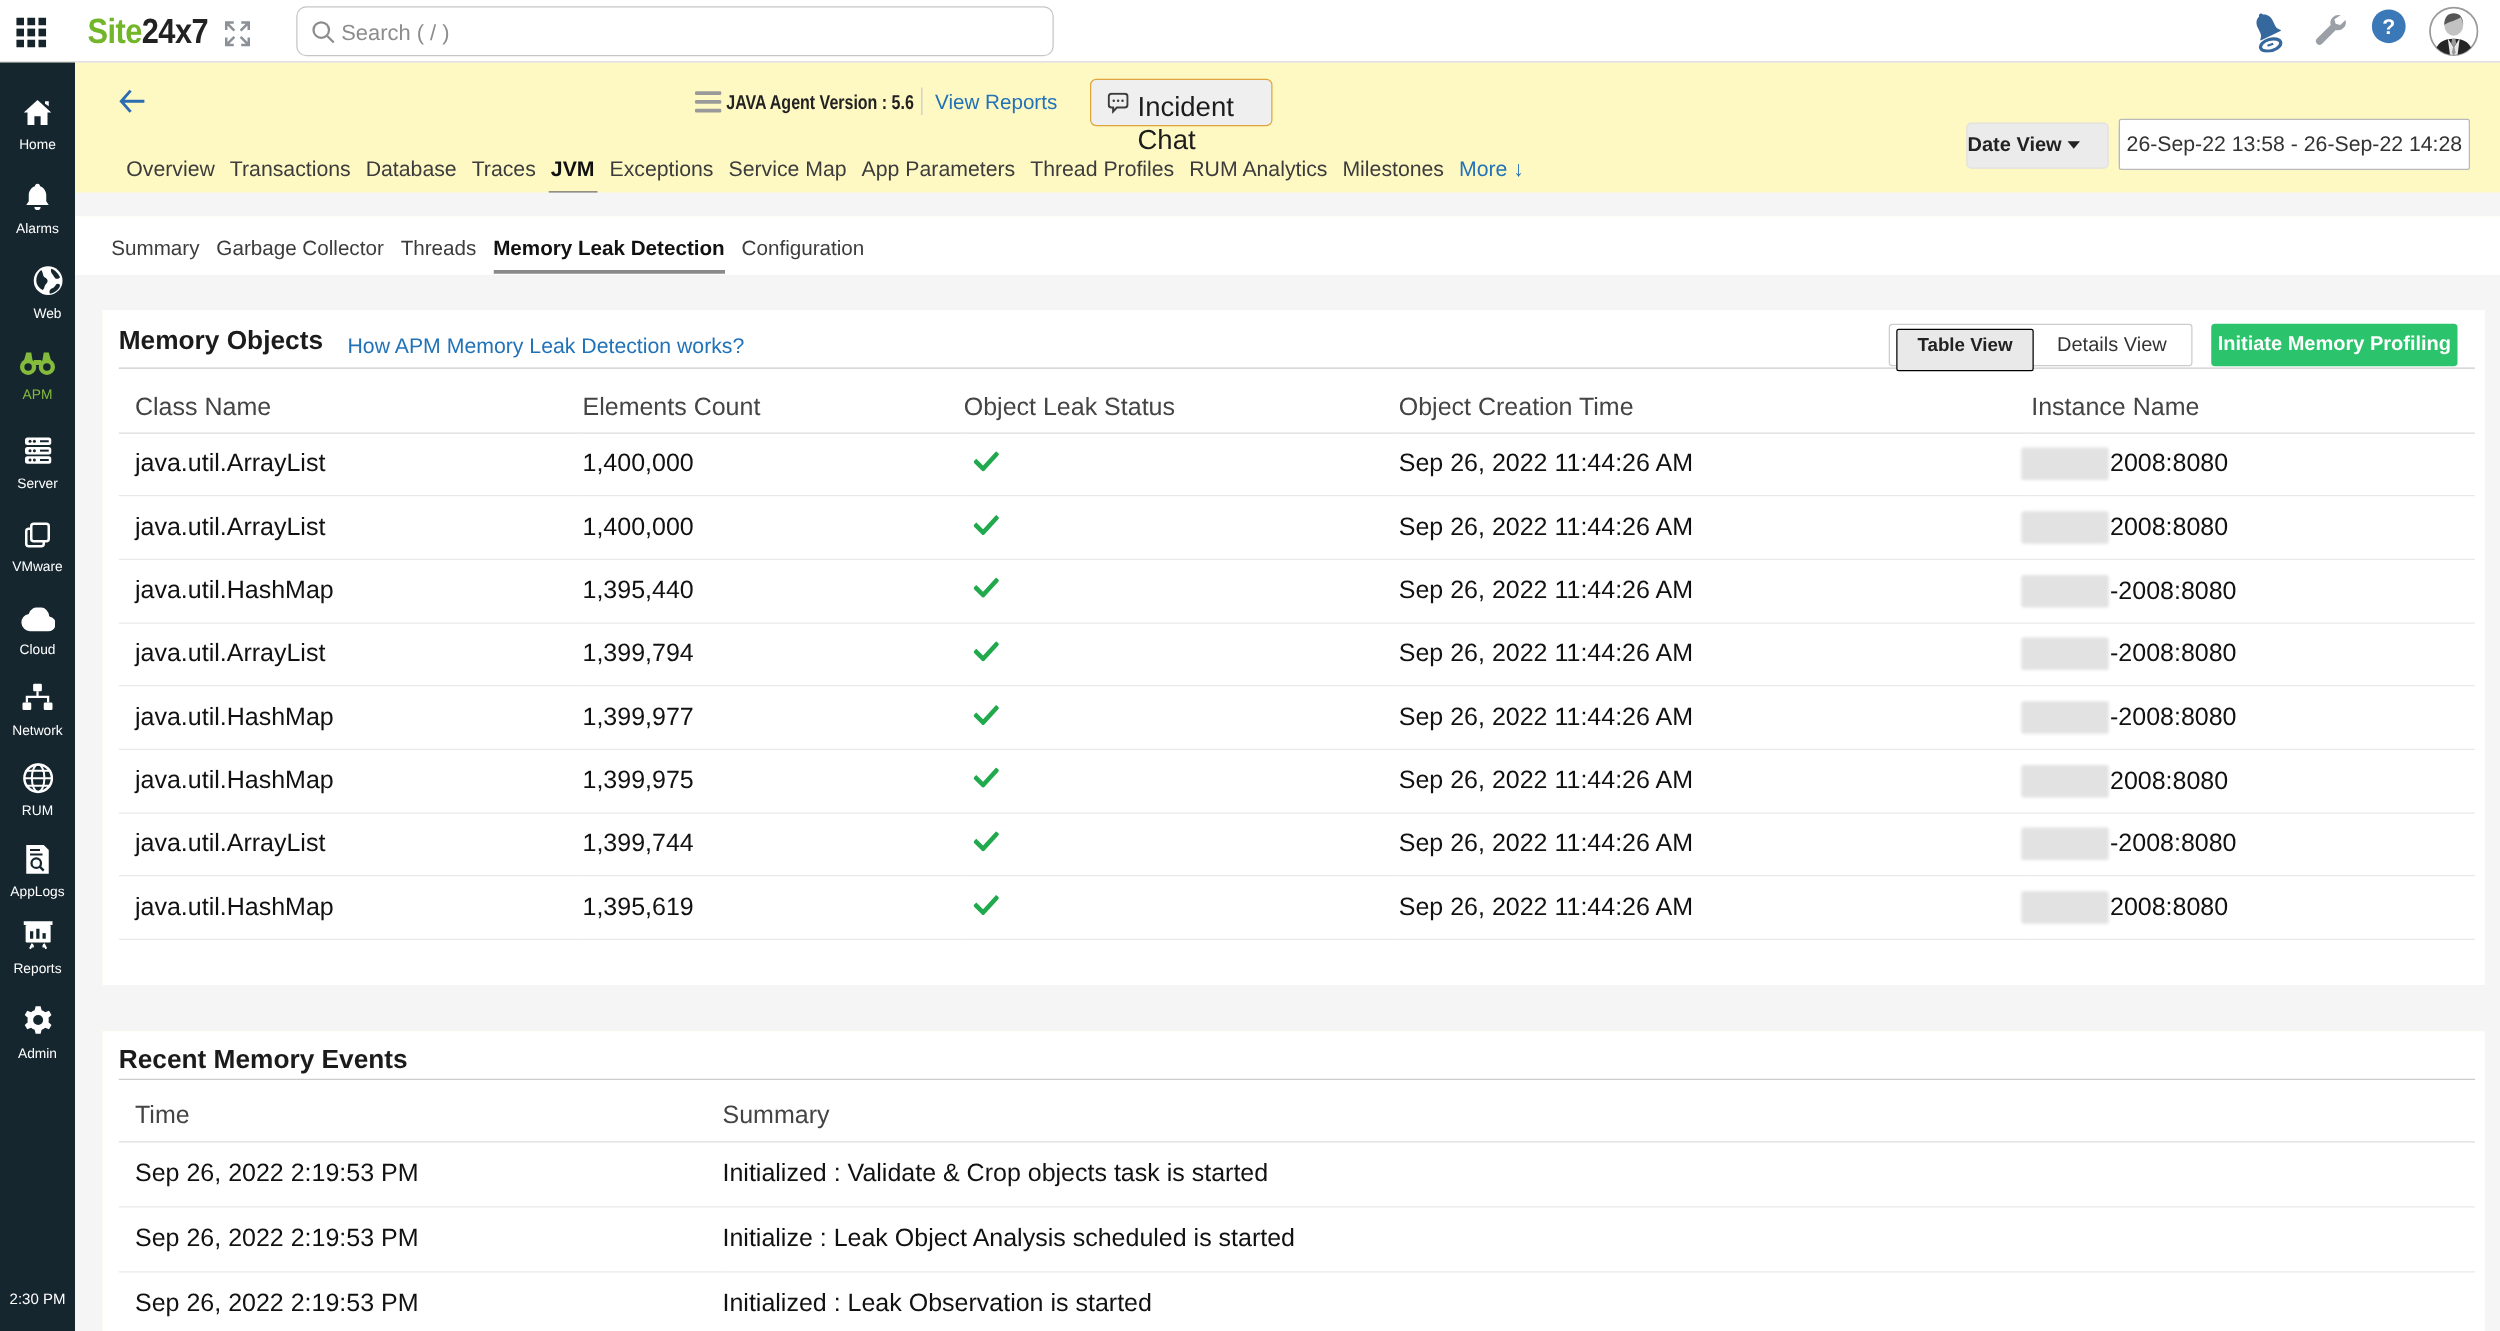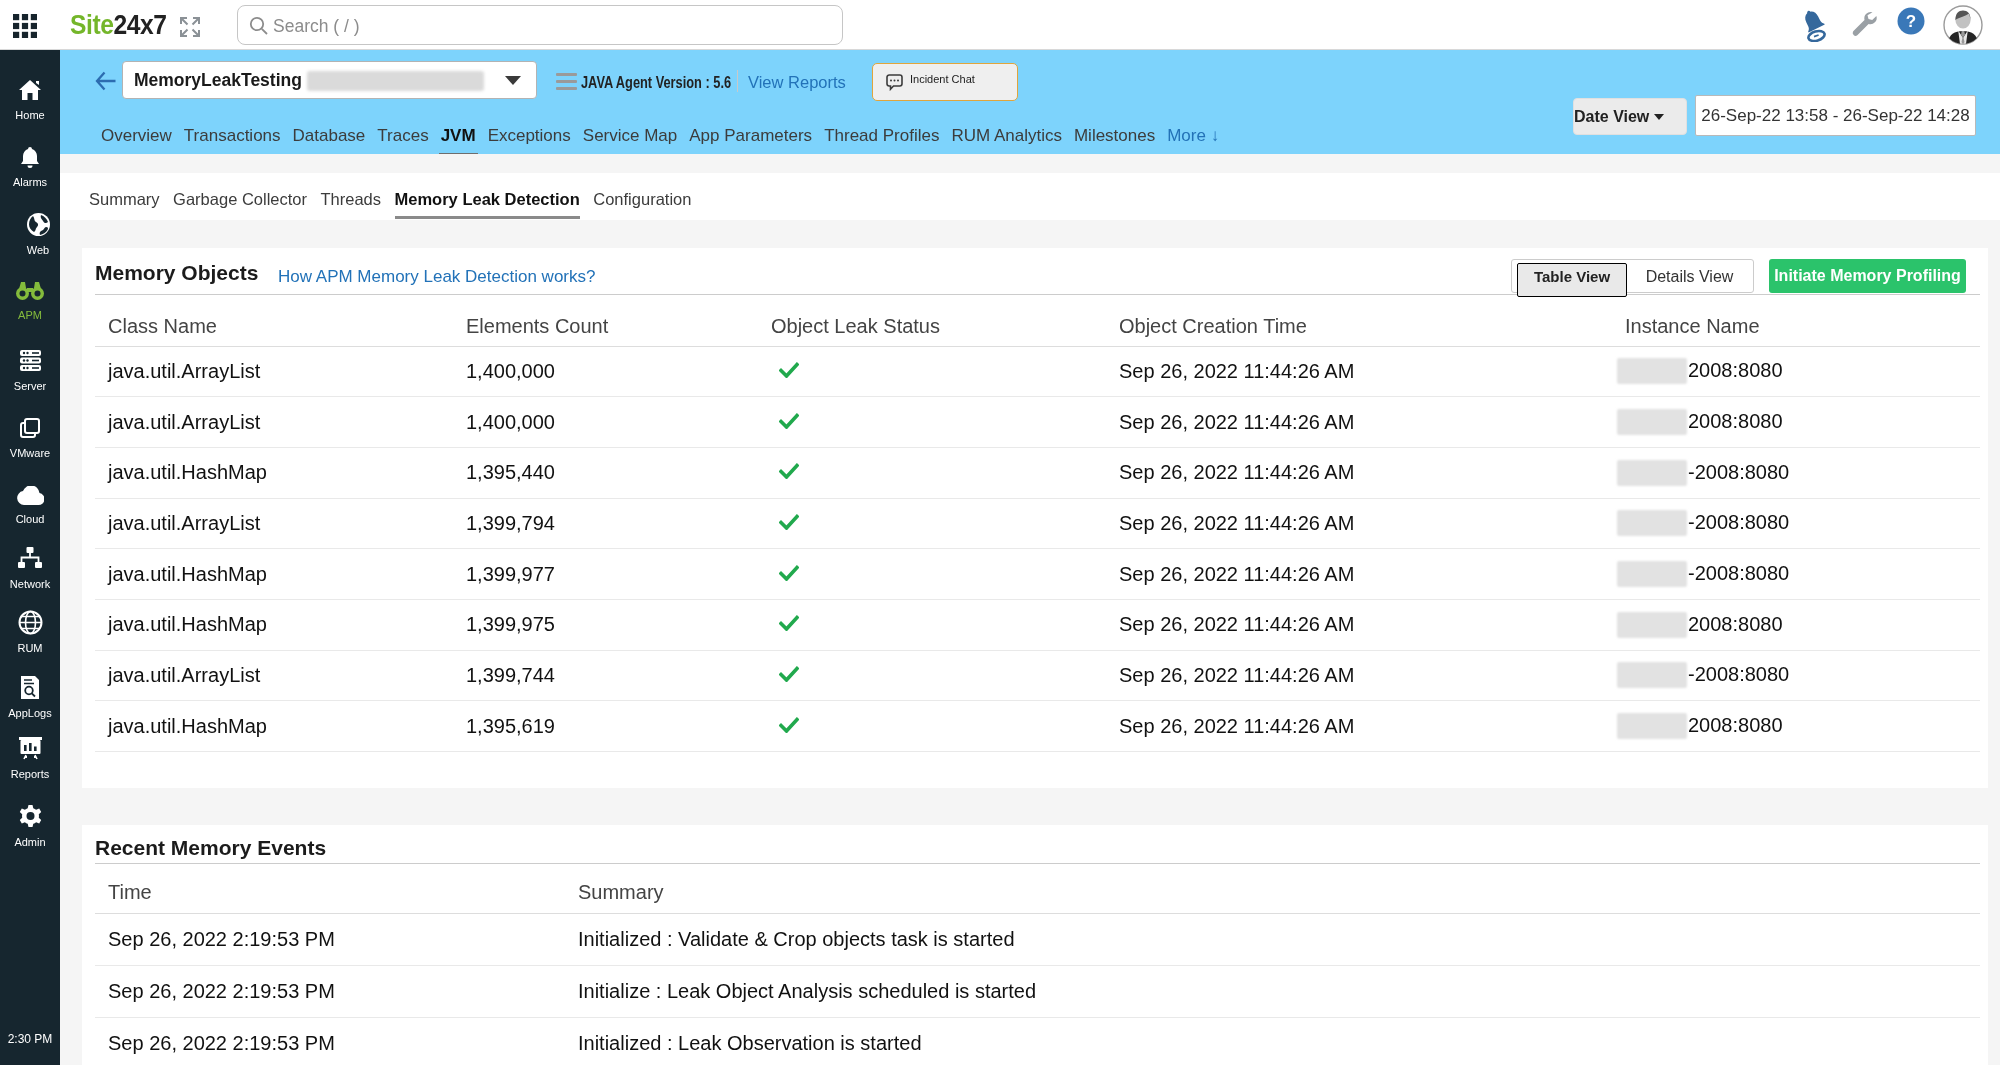--- a/index.html
+++ b/index.html
@@ -1,17 +1,17 @@
 <!DOCTYPE html>
 <html><head>
 <meta charset="utf-8">
 <style>
 * { margin:0; padding:0; box-sizing:border-box; }
 html,body { width:2000px; height:1065px; font-family:"Liberation Sans", sans-serif; background:#fff; overflow:hidden; }
-#page { position:relative; width:2000px; height:1065px; background:#7dd3fc; }
+#page { position:relative; width:2000px; height:1065px; background:#fef9c3; }
 .abs { position:absolute; }
 
 
 #topbar { position:absolute; left:0; top:0; width:2000px; height:50px; background:#fff; border-bottom:1px solid #d8d8d8; z-index:5; }
 #gridicon { position:absolute; left:13px; top:14px; width:24px; height:24px; }
 #logo { position:absolute; left:70px; top:9px; font-size:28px; font-weight:bold; letter-spacing:-0.5px; color:#222; transform:scaleX(0.88); transform-origin:left; }
 #logo .g { color:#74b62a; }
 #searchbox { position:absolute; left:237px; top:5px; width:606px; height:40px; border:1px solid #c6c6c6; border-radius:8px; background:#fff; }
 #searchbox .ph { position:absolute; left:35px; top:10px; font-size:17.5px; color:#8c8c8c; }
 
@@ -24,21 +24,21 @@
 #appdrop { position:absolute; left:122px; top:61px; width:415px; height:38px; border:1px solid #b3b3b3; border-radius:4px; background:#fff; }
 #appdrop .nm { position:absolute; left:11px; top:8px; font-size:17.5px; font-weight:bold; color:#1a1a1a; }
 #appdrop .blur { position:absolute; left:184px; top:9px; width:177px; height:20px; background:#dadada; border-radius:3px; filter:blur(1.5px); }
 #appdrop .caret { position:absolute; right:15px; top:14px; width:0; height:0; border-left:8px solid transparent; border-right:8px solid transparent; border-top:9px solid #3a3a3a; }
 #hamb { position:absolute; left:556px; top:73px; width:21px; }
 #hamb div { height:3px; background:#9a9a9a; margin-bottom:4px; border-radius:1px; }
 #agentver { position:absolute; left:581px; top:74px; font-size:16px; font-weight:bold; color:#222; transform:scaleX(0.8); transform-origin:left; white-space:nowrap; }
 #vsep1 { position:absolute; left:737px; top:70px; height:22px; width:1px; background:#c9c9c9; }
 #viewreports { position:absolute; left:748px; top:73px; font-size:16.5px; color:#2272b8; }
 #incchat { position:absolute; left:872px; top:63px; width:146px; height:38px; border:1px solid #e0a53c; border-radius:5px; background:#efefef; }
-#incchat span { position:absolute; left:37px; top:9px; font-size:11px; color:#1c1c1c; }
+#incchat span { position:absolute; left:37px; top:9px; font-size:22px; color:#1c1c1c; }
 
 
 #dateview { position:absolute; left:1573px; top:98px; width:114px; height:37px; background:#ebebeb; border:1px solid #e0e0e0; border-radius:4px; text-align:left; }
 #dateview span { font-size:16px; font-weight:bold; color:#222; line-height:35px; }
 #dateview .c { display:inline-block; width:0; height:0; border-left:5px solid transparent; border-right:5px solid transparent; border-top:6px solid #222; margin-left:5px; vertical-align:2px; }
 #last30 { position:absolute; left:1695px; top:66px; width:281px; height:29px; background:#ececec; border:1px solid #d6d6d6; border-bottom:none; text-align:center; font-size:16px; font-weight:bold; color:#111; line-height:28px;margin-top:36px; }
 #daterange { position:absolute; left:1695px; top:95px; width:281px; height:41px; background:#fff; border:1px solid #b9b9b9; border-radius:2px; text-align:center; font-size:17px; color:#333; line-height:39px; }
 
 
 #tabs { position:absolute; left:101px; top:126px; display:flex; gap:12px; font-size:17px; color:#3c3c3c; }
@@ -281,25 +281,20 @@
           <circle cx="12.5" cy="12" r="4" fill="#16262f"></circle>
         </svg>
       <div class="lbl">Admin</div>
     </div>
     <div id="sbtime">2:30 PM</div>
   </div>
 
   <svg class="abs" style="left:95px;top:71px;" width="21" height="20" viewBox="0 0 21 20">
       <path d="M9.5 1.5 L2 10 L9.5 18.5 M2.5 10 L20.5 10" stroke="#2c6cb0" stroke-width="2.3" fill="none"></path>
     </svg>
-  <div id="appdrop">
-    <div class="nm">MemoryLeakTesting</div>
-    <div class="blur"></div>
-    <div class="caret"></div>
-  </div>
   <div id="hamb">
       <div></div>
       <div></div>
       <div></div>
     </div>
   <div id="agentver">JAVA Agent Version : 5.6</div>
   <div id="vsep1"></div>
   <div id="viewreports">View Reports</div>
   <div id="incchat">
     <svg class="abs" style="left:13px;top:10px;" width="17" height="17" viewBox="0 0 17 17">

